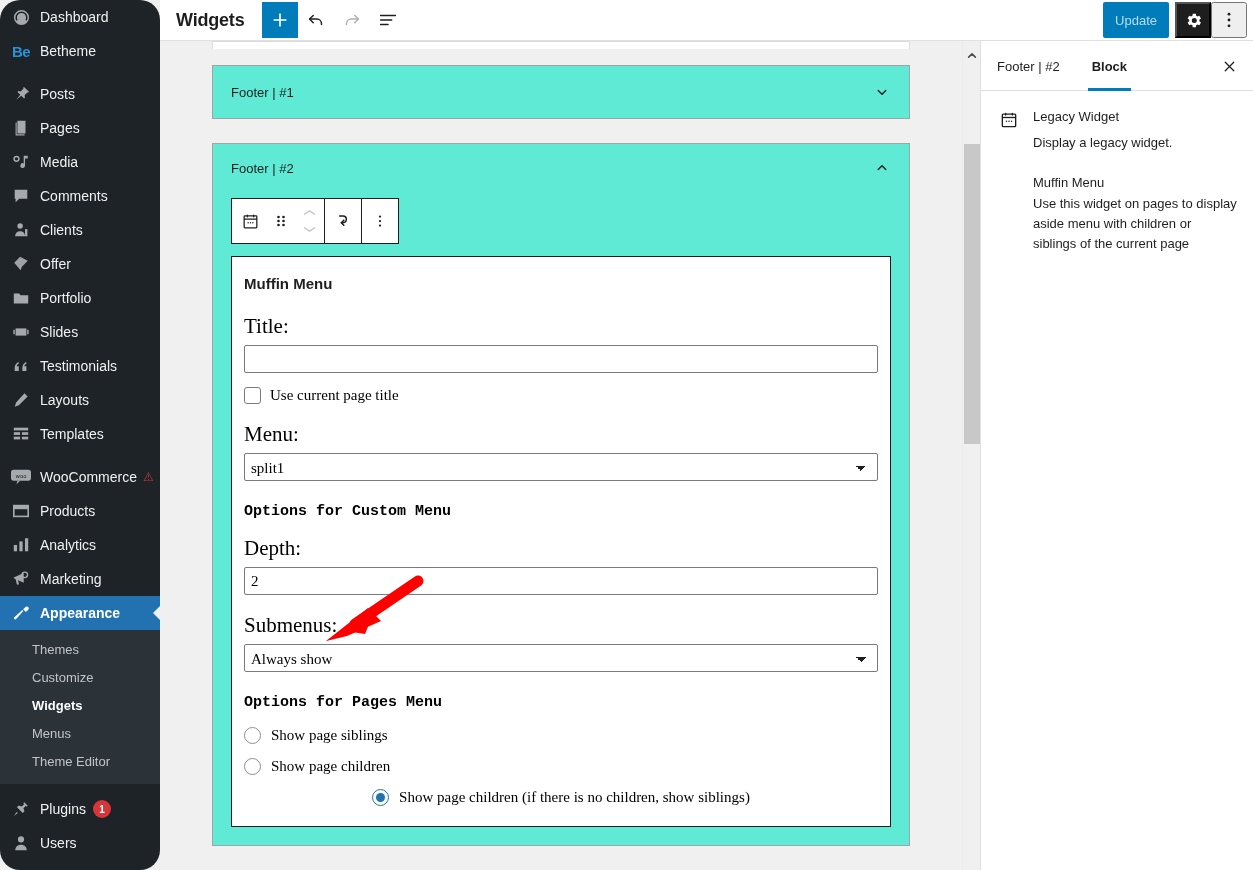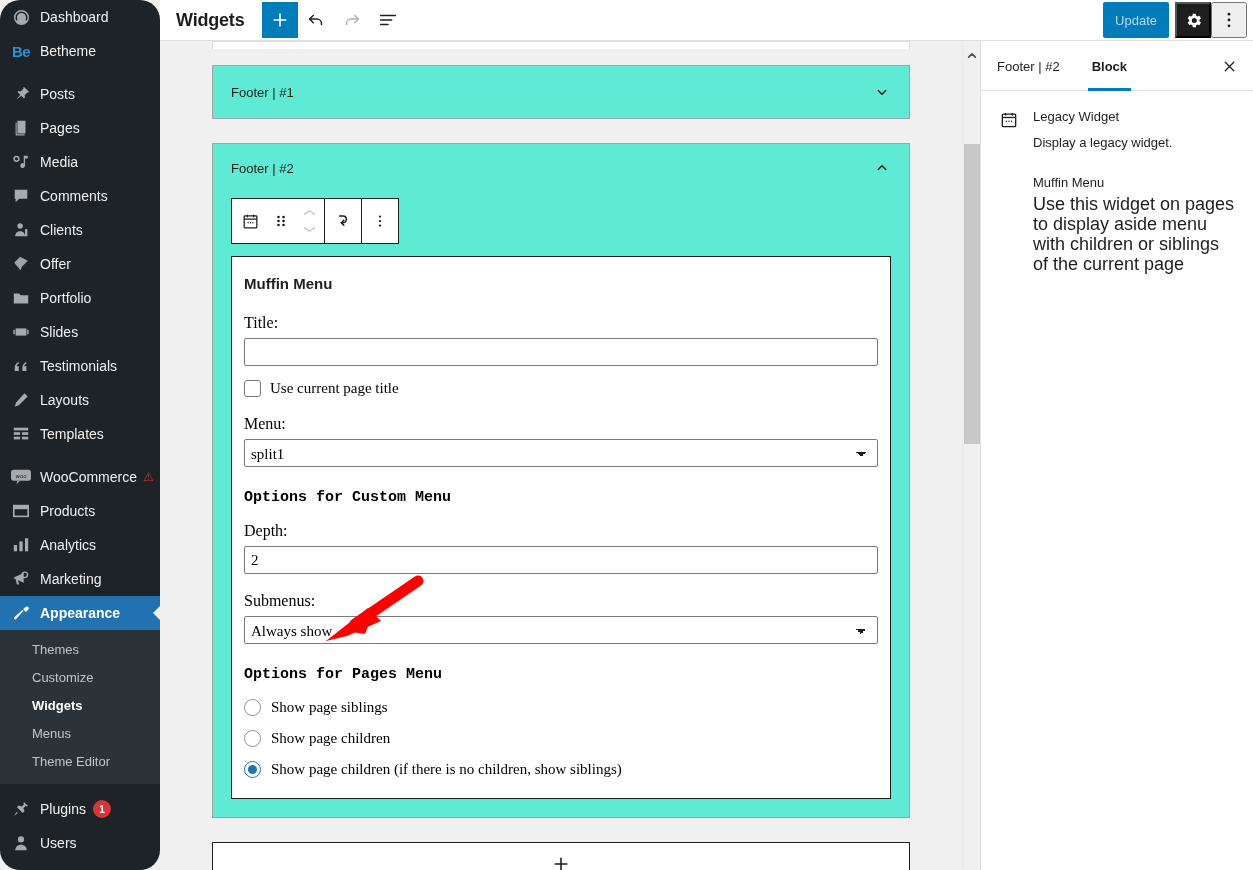--- a/index.html
+++ b/index.html
@@ -191,21 +191,21 @@
     background: #fff;
     font-family: "Liberation Serif", "DejaVu Serif", serif;
     color: #000;
     font-size: 15px;
   }
   .legacy-form .lf-title {
     font-family: "Liberation Sans", sans-serif;
     font-weight: 700; font-size: 15px; color: #1e1e1e;
     margin: 0 0 22px 0;
   }
-  .lf-label { display: block; font-size: 16px; margin: 0 0 6px 0; }
+  .lf-label { display: block; font-size: 21px; margin: 0 0 6px 0; }
   .lf-input, .lf-select {
     display: block; width: 100%;
     height: 28px; line-height: 28px;
     border: 1px solid #7a7a7a;
     background: #fff; color: #000;
     font-family: "Liberation Serif", "DejaVu Serif", serif;
     font-size: 15px; padding: 0 6px;
     border-radius: 2px;
   }
   .lf-select {
@@ -277,21 +277,21 @@
   .insp-card-head { display: flex; align-items: flex-start; }
   .insp-card-icon {
     width: 24px; height: 24px; flex: 0 0 24px;
     display: inline-flex; align-items: center; justify-content: center;
     color: #1e1e1e; margin-right: 12px; margin-top: 1px;
   }
   .insp-name { font-size: 13px; color: #1e1e1e; line-height: 20px; }
   .insp-desc { font-size: 13px; color: #1e1e1e; line-height: 20px; margin-top: 6px; }
   .insp-block { margin-left: 36px; }
   .insp-sub-title { font-size: 13px; color: #1e1e1e; margin-top: 22px; }
-  .insp-sub-desc { font-size: 18px; color: #1e1e1e; line-height: 20px; margin-top: 4px; }
+  .insp-sub-desc { font-size: 13px; color: #1e1e1e; line-height: 20px; margin-top: 4px; }
 
   
   .annot-arrow { position: absolute; left: 0; top: 0; pointer-events: none; z-index: 60; }
 </style>
 </head>
 <body>
 
 <div class="app">
 
   <nav class="adminmenu">
@@ -671,21 +671,21 @@
                 <div class="lf-sub">Options for Pages Menu</div>
 
                 <div class="lf-radio-row">
                   <span class="lf-radio"></span>
                   <span>Show page siblings</span>
                 </div>
                 <div class="lf-radio-row">
                   <span class="lf-radio"></span>
                   <span>Show page children</span>
                 </div>
-                <div class="lf-radio-row" style="margin-bottom:0;">
+                <div class="lf-radio-row" style="margin-bottom:0;justify-content:center;">
                   <span class="lf-radio on"></span>
                   <span>Show page children (if there is no children, show siblings)</span>
                 </div>
               </div>
             </div>
 
             <div class="appender">
               <svg width="20" height="20" viewBox="0 0 24 24" fill="none" stroke="currentColor" stroke-width="1.9" stroke-linecap="round">
                   <path d="M12 5v14M5 12h14"></path>
                 </svg>

